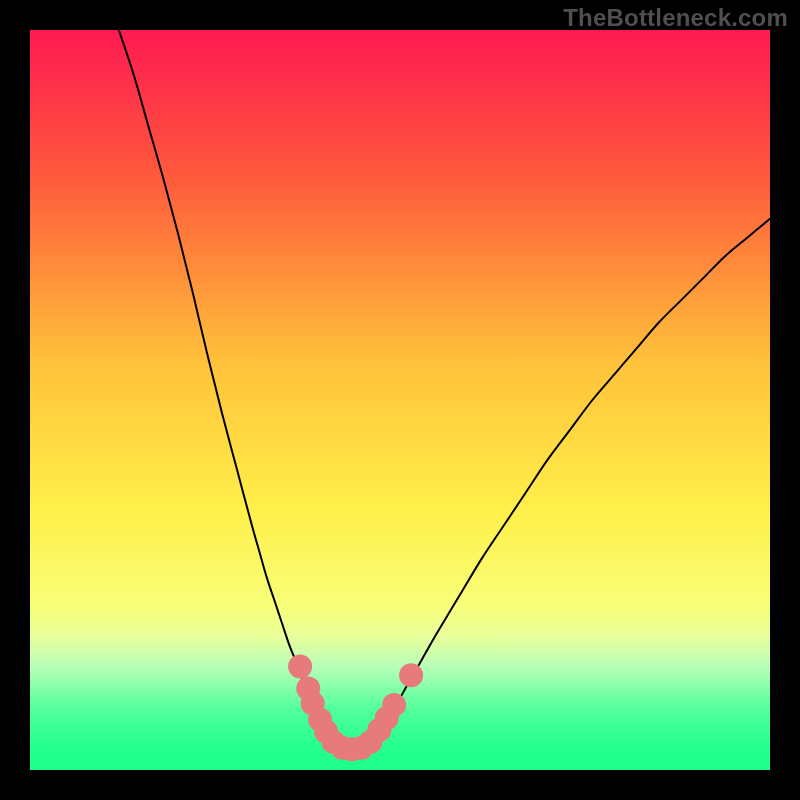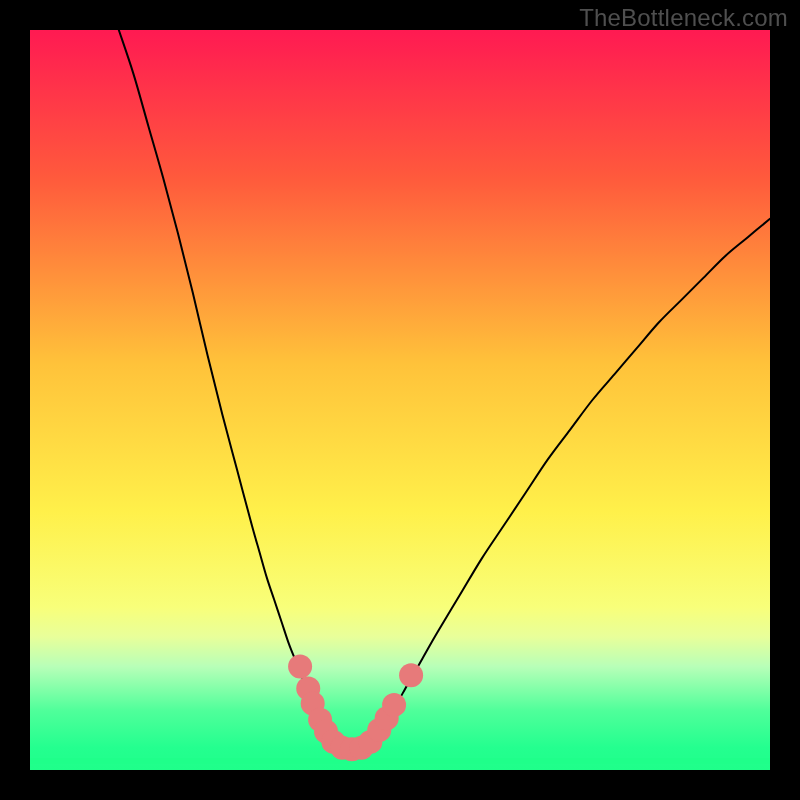--- a/index.html
+++ b/index.html
@@ -16,21 +16,21 @@
     width: 800px;
     height: 800px;
     background: #000;
   }
   .watermark {
     position: absolute;
     top: 4px;
     right: 12px;
     color: #4f4f4f;
     font-size: 24px;
-    font-weight: 400;
+    font-weight: 700;
     letter-spacing: 0.2px;
     z-index: 5;
   }
   .plot-area {
     position: absolute;
     left: 30px;
     top: 30px;
     width: 740px;
     height: 740px;
   }

